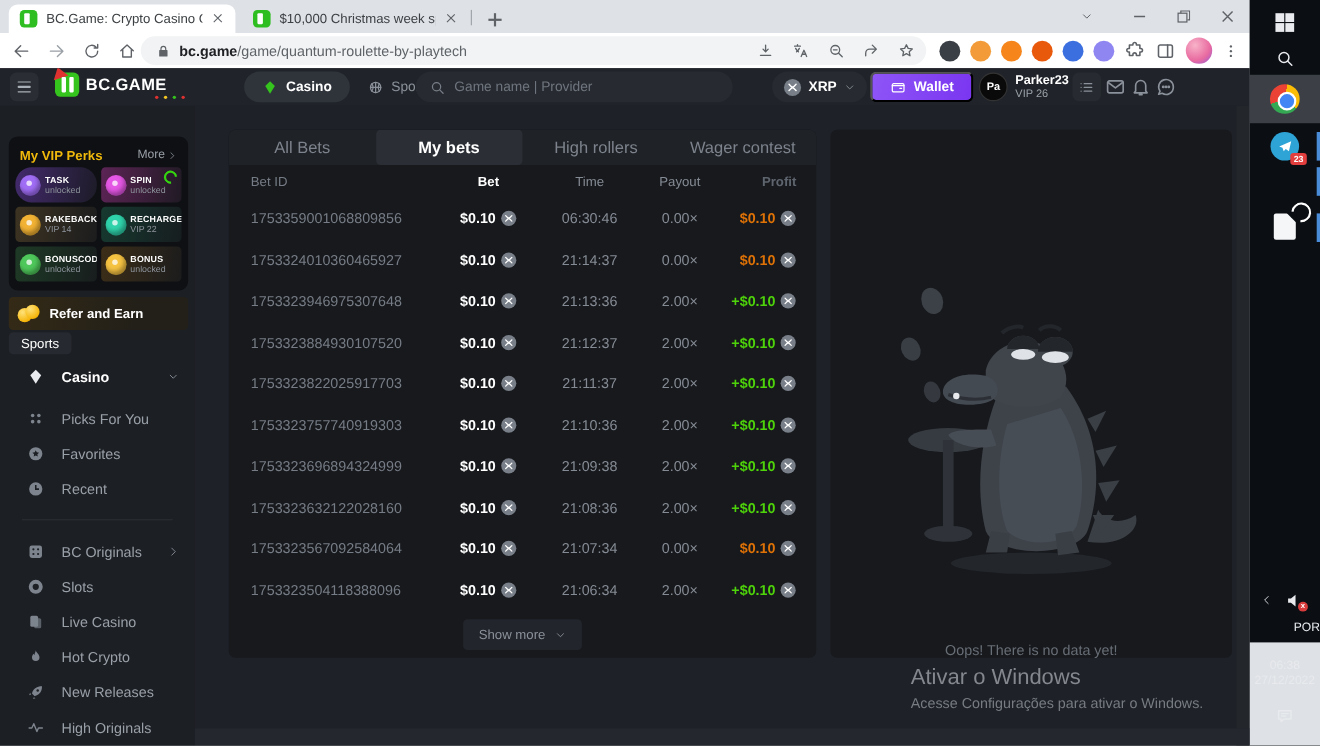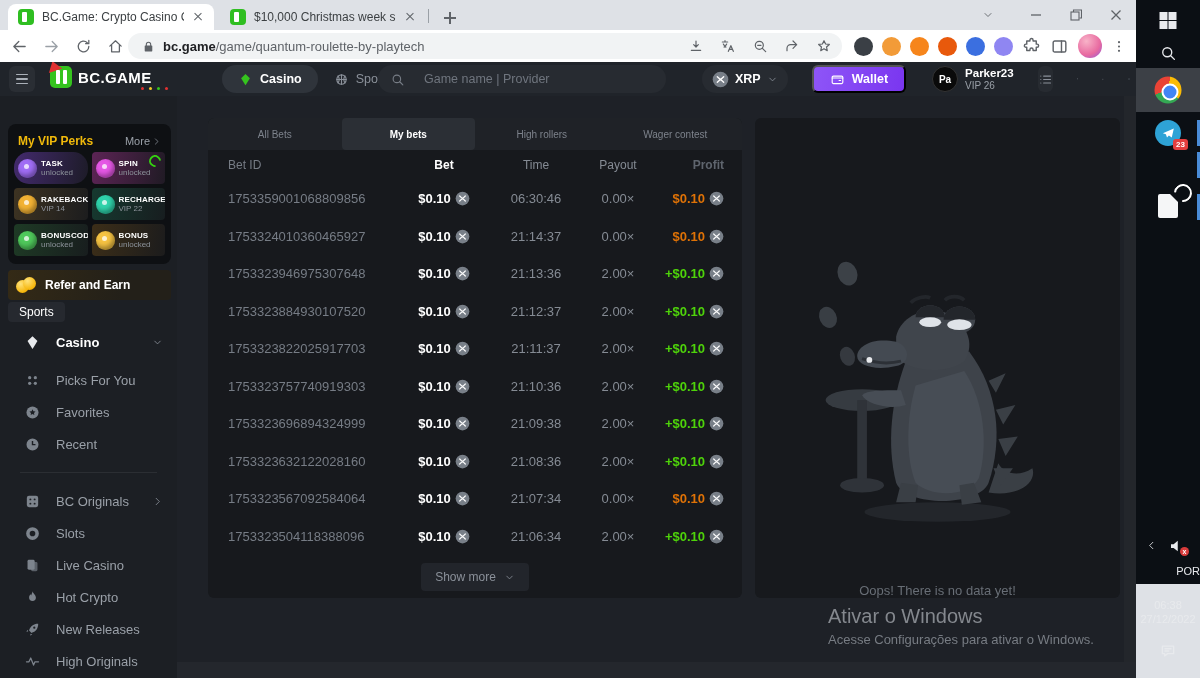--- a/index.html
+++ b/index.html
@@ -54,25 +54,25 @@
   .logo-mark::before{content:"";position:absolute;left:-3px;top:-5px;width:0;height:0;border-left:7px solid transparent;border-right:7px solid transparent;border-bottom:10px solid #e03131;transform:rotate(-18deg)}
   .logo-mark::after{content:"";position:absolute;left:6px;top:4px;width:4px;height:14px;background:#fff;border-radius:1px;box-shadow:7px 0 0 #fff}
   .logo-text{color:#fff;font-weight:800;font-size:15px;letter-spacing:.4px;position:relative}
   .logo-text::after{content:"";position:absolute;right:8px;bottom:-4px;width:3px;height:3px;border-radius:50%;background:#e03131;box-shadow:8px 0 0 #f3c623,16px 0 0 #35c31e,24px 0 0 #e03131}
   .nav-pills{position:absolute;left:222px;top:3px;display:flex;align-items:center}
   .pill{height:28px;display:flex;align-items:center;gap:7px;padding:0 16px;border-radius:15px;font-size:12.5px}
   .pill.casino{background:#2f343b;color:#fff;font-weight:700}
   .pill.sports{color:#8b919a}
   .gem{width:15px;height:15px;color:#35c31e}
   .bask{width:15px;height:15px;color:#8b919a}
-  .hd-search{position:absolute;left:378px;top:3px;width:288px;height:28px;background:#272b31;border-radius:14px;display:flex;align-items:center;padding:0 12px;gap:19px}
+  .hd-search{position:absolute;left:378px;top:3px;width:288px;height:28px;background:#272b31;border-radius:14px;display:flex;align-items:center;padding:0 12px;gap:8px}
   .hd-search svg,.hd-search .sic{width:15px;height:15px;color:#777d86}
   .hd-search input{background:transparent;border:none;outline:none;color:#9aa0a8;font-size:12.5px;width:100%}
   .hd-search input::placeholder{color:#6f757e}
-  .hd-right{position:absolute;left:702px;right:6px;top:3px;height:28px;display:flex;align-items:center;gap:24px}
+  .hd-right{position:absolute;left:702px;right:6px;top:3px;height:28px;display:flex;align-items:center;gap:3px}
   .cur-sel{height:28px;background:#272b31;border-radius:14px;display:flex;align-items:center;gap:6px;padding:0 10px}
   .coin-ic{width:17px;height:17px;display:block}
   .cur-sel b{color:#fff;font-size:12.5px;font-weight:700}
   .chev-s{width:11px;height:11px;color:#8b919a}
   .wallet-btn{height:28px;background:linear-gradient(100deg,#8e55f7,#7a36f0);border-radius:6px;display:flex;align-items:center;gap:7px;padding:0 16px;color:#fff;font-size:12.5px;font-weight:700}
   .wallet-btn svg{width:15px;height:15px}
   .user{display:flex;align-items:center;gap:7px;margin-left:2px}
   .user-av{width:26px;height:26px;border-radius:50%;background:#0a0a0a;color:#fff;font-weight:800;font-size:10px;display:flex;align-items:center;justify-content:center;border:1px solid #333}
   .user-meta{display:flex;flex-direction:column;line-height:1.1}
   .user-meta b{color:#fff;font-size:11.5px;font-weight:700}
@@ -108,21 +108,21 @@
   .menu-item.active .mi-label{color:#fff;font-weight:700}
   .mi-ic{width:17px;height:17px;flex:0 0 17px;color:#7d848d}
   .menu-item.active .mi-ic{color:#e8eaed}
   .mi-label{font-size:13px;white-space:nowrap}
   .mi-chev{margin-left:auto;width:11px;height:11px;color:#8b919a}
   .menu-div{height:1px;background:#2b2e33;margin:12px 20px}
 
   
   .bet-box{position:absolute;left:208px;top:56px;width:534px;height:480px;background:#17191d;border-radius:6px;overflow:hidden}
   .bet-tabs{display:flex;height:32px;background:#1f2227}
-  .bet-tab{flex:1;border:none;background:transparent;color:#7d838c;font-size:10px;font-family:inherit;cursor:pointer}
+  .bet-tab{flex:1;border:none;background:transparent;color:#7d838c;font-size:15px;font-family:inherit;cursor:pointer}
   .bet-tab.active{background:#2b2f35;color:#fff;font-weight:700;border-radius:4px}
   .bgrid{display:grid;grid-template-columns:168px 96px 88px 76px 1fr;align-items:center;padding:0 18px 0 20px}
   .thead{height:30px;color:#5f656e;font-size:12px}
   .thead .c-bet,.thead .c-time,.thead .c-payout{text-align:center}
   .thead .c-profit{text-align:right}
   .brow{height:37.5px;font-size:13px}
   .c-id{color:#767c85}
   .c-bet{display:flex;align-items:center;justify-content:center;gap:4px;color:#fff;font-weight:700}
   .c-time,.c-payout{text-align:center;color:#858b94}
   .c-profit{display:flex;align-items:center;justify-content:flex-end;gap:4px;font-weight:700}

